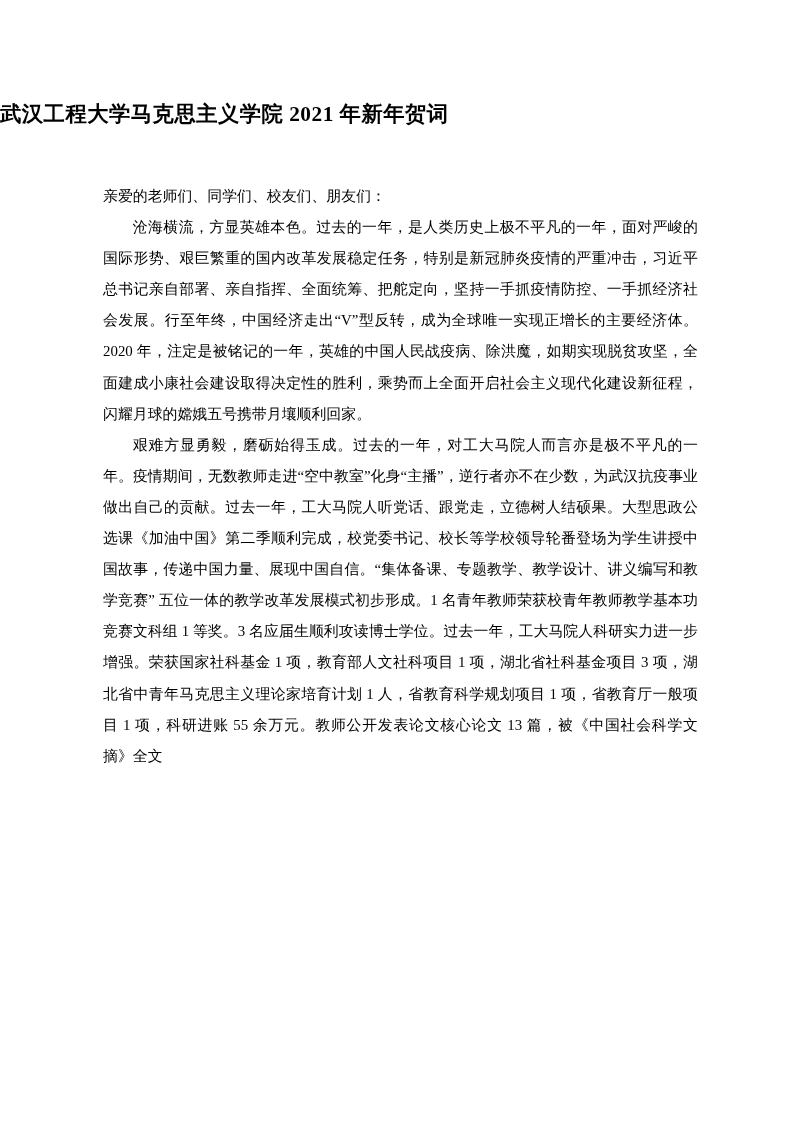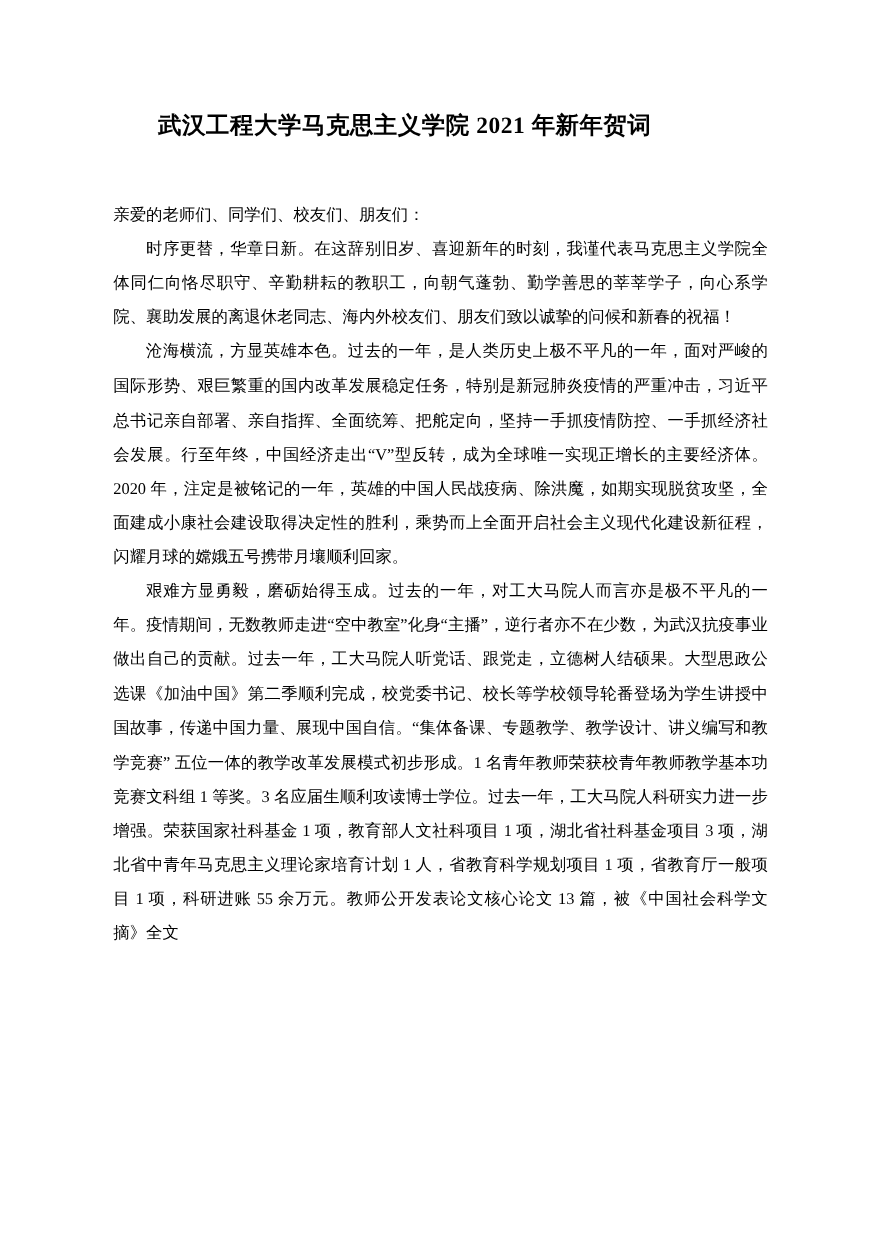--- a/index.html
+++ b/index.html
@@ -16,21 +16,21 @@
     font-family: "Liberation Serif", "DejaVu Serif", serif;
     color: #000000;
   }
   .doc-title {
     position: absolute;
     top: 100px;
     left: 0;
     width: 794px;
     box-sizing: border-box;
     padding-right: 58px; 
-    text-align: center;
+    text-align: left;
     font-size: 21.3px;
     line-height: 1.35;
     font-weight: bold;
     letter-spacing: 0.5px;
     white-space: nowrap;
   }
   .doc-body {
     position: absolute;
     top: 181px;
     left: 103px;
@@ -51,18 +51,17 @@
 </style>
 </head>
 <body>
 
 <div class="page">
 
   <div class="doc-title">武汉工程大学马克思主义学院 2021 年新年贺词</div>
 
   <div class="doc-body">
     <p class="salutation">亲爱的老师们、同学们、校友们、朋友们：</p>
-    <p>时序更替，华章日新。在这辞别旧岁、喜迎新年的时刻，我谨代表马克思主义学院全体同仁向恪尽职守、辛勤耕耘的教职工，向朝气蓬勃、勤学善思的莘莘学子，向心系学院、襄助发展的离退休老同志、海内外校友们、朋友们致以诚挚的问候和新春的祝福！</p>
     <p>沧海横流，方显英雄本色。过去的一年，是人类历史上极不平凡的一年，面对严峻的国际形势、艰巨繁重的国内改革发展稳定任务，特别是新冠肺炎疫情的严重冲击，习近平总书记亲自部署、亲自指挥、全面统筹、把舵定向，坚持一手抓疫情防控、一手抓经济社会发展。行至年终，中国经济走出“V”型反转，成为全球唯一实现正增长的主要经济体。2020 年，注定是被铭记的一年，英雄的中国人民战疫病、除洪魔，如期实现脱贫攻坚，全面建成小康社会建设取得决定性的胜利，乘势而上全面开启社会主义现代化建设新征程，闪耀月球的嫦娥五号携带月壤顺利回家。</p>
     <p>艰难方显勇毅，磨砺始得玉成。过去的一年，对工大马院人而言亦是极不平凡的一年。疫情期间，无数教师走进“空中教室”化身“主播”，逆行者亦不在少数，为武汉抗疫事业做出自己的贡献。过去一年，工大马院人听党话、跟党走，立德树人结硕果。大型思政公选课《加油中国》第二季顺利完成，校党委书记、校长等学校领导轮番登场为学生讲授中国故事，传递中国力量、展现中国自信。“集体备课、专题教学、教学设计、讲义编写和教学竞赛” 五位一体的教学改革发展模式初步形成。1 名青年教师荣获校青年教师教学基本功竞赛文科组 1 等奖。3 名应届生顺利攻读博士学位。过去一年，工大马院人科研实力进一步增强。荣获国家社科基金 1 项，教育部人文社科项目 1 项，湖北省社科基金项目 3 项，湖北省中青年马克思主义理论家培育计划 1 人，省教育科学规划项目 1 项，省教育厅一般项目 1 项，科研进账 55 余万元。教师公开发表论文核心论文 13 篇，被《中国社会科学文摘》全文</p>
   </div>
 
 </div>
 
 </body></html>

